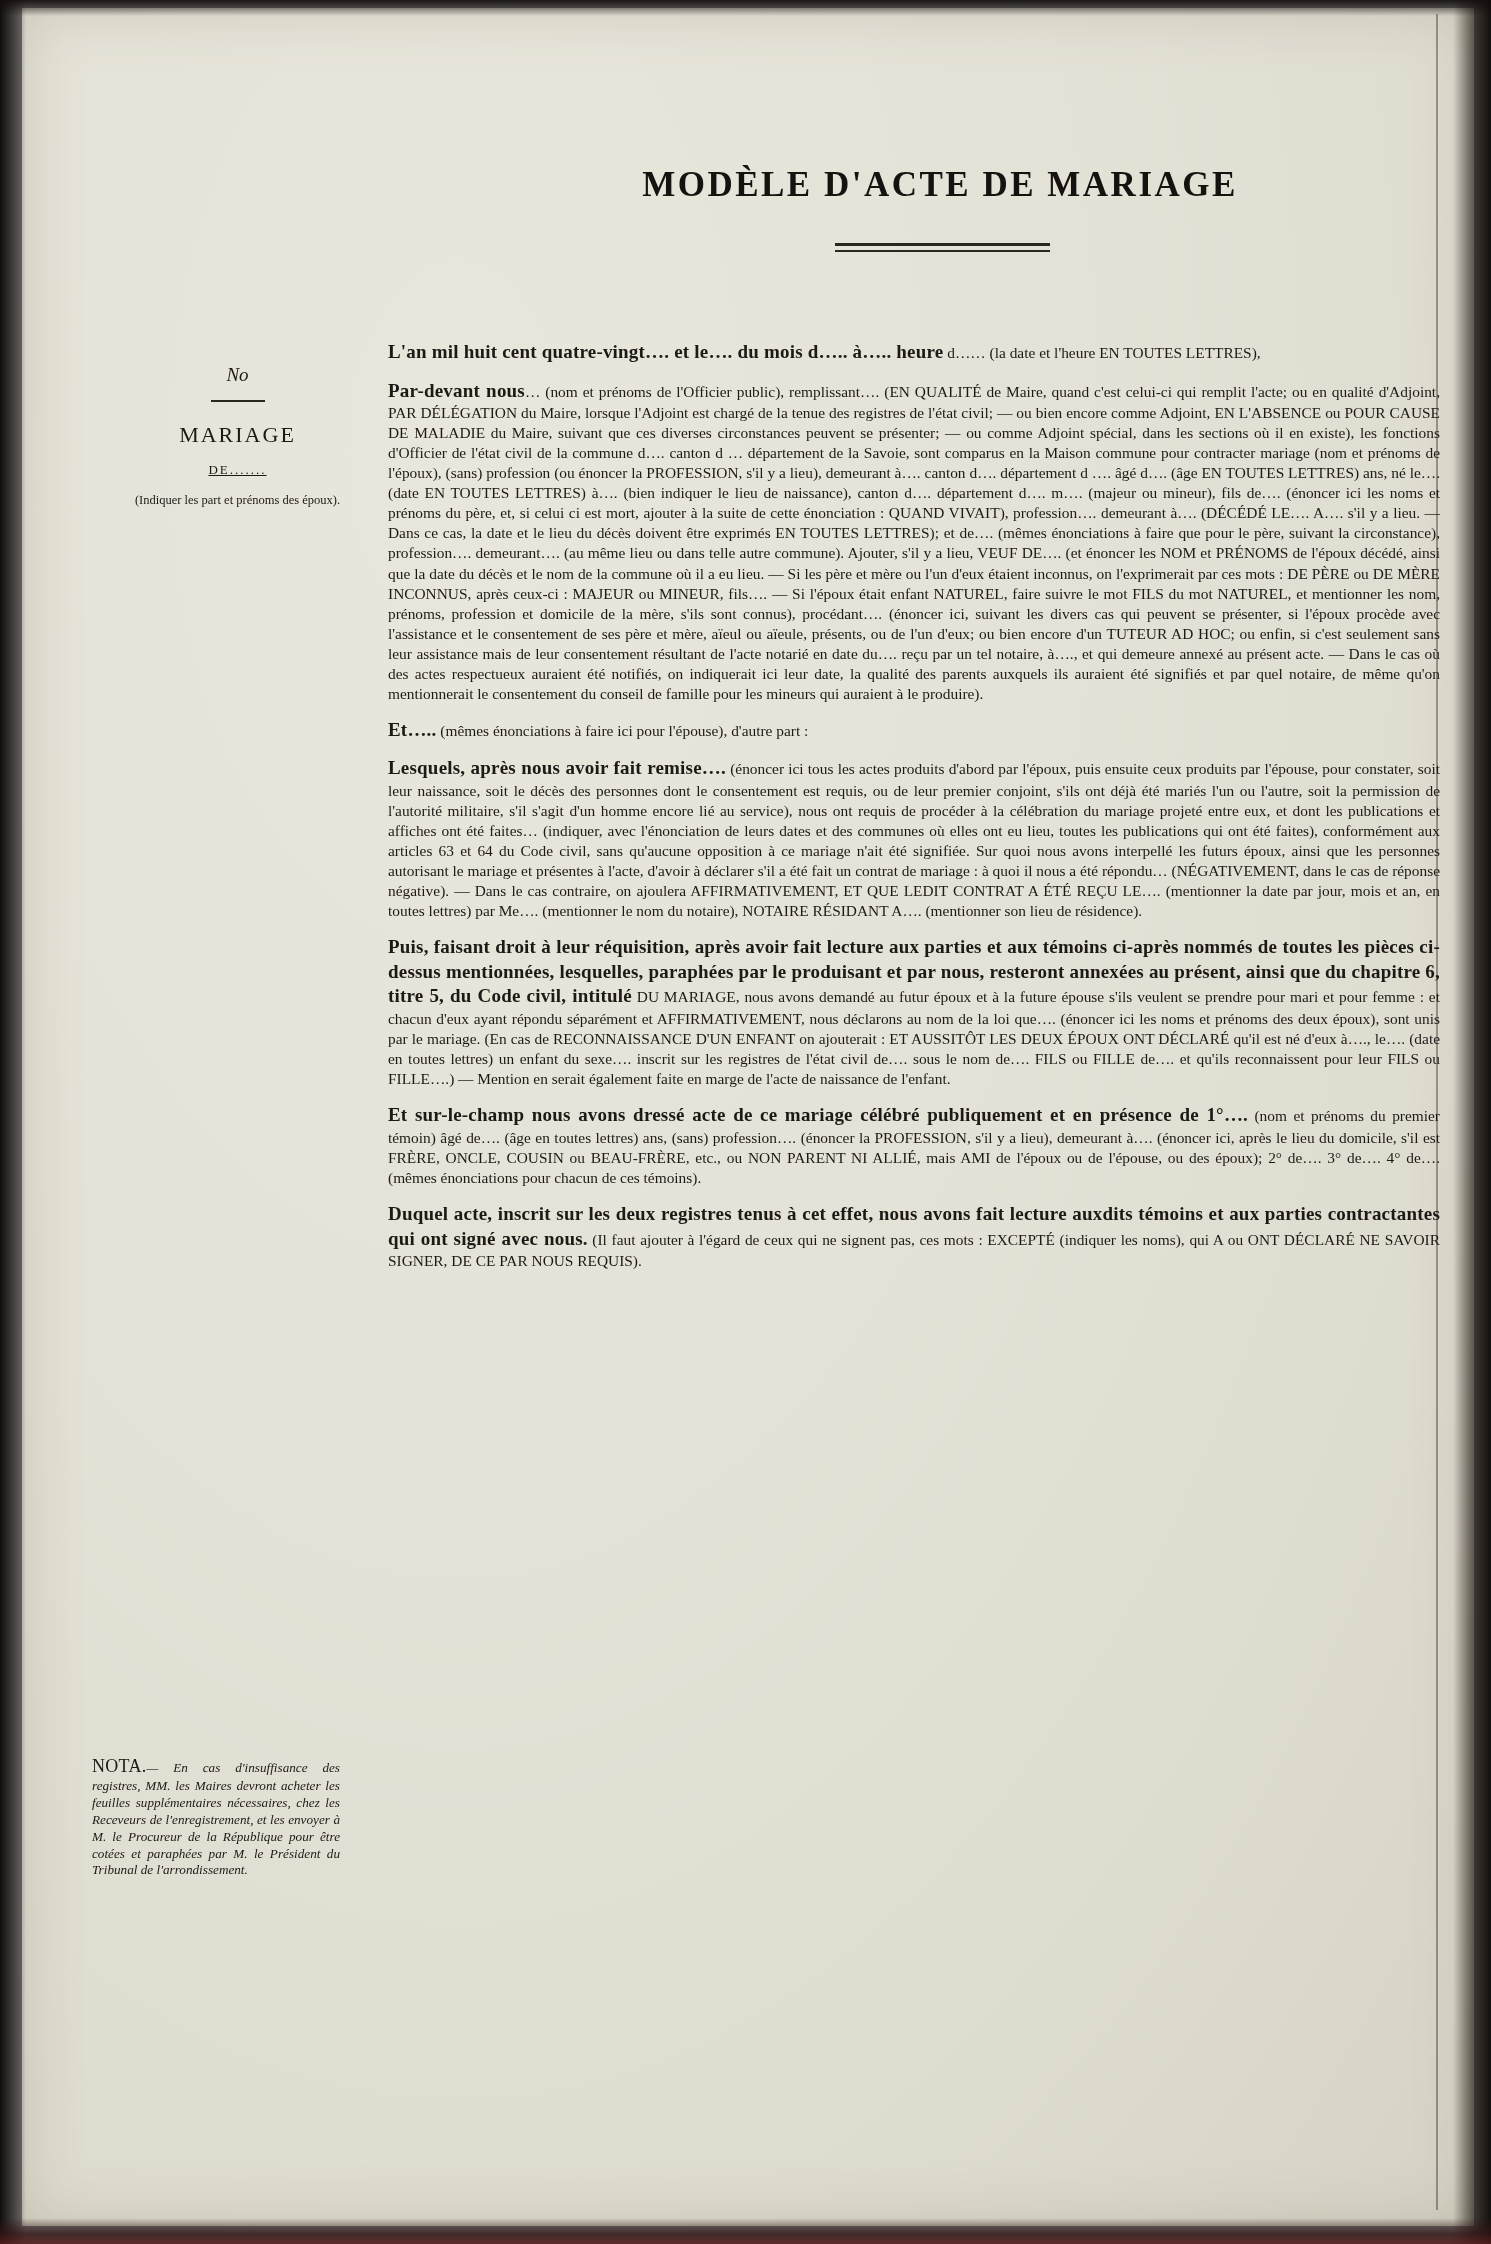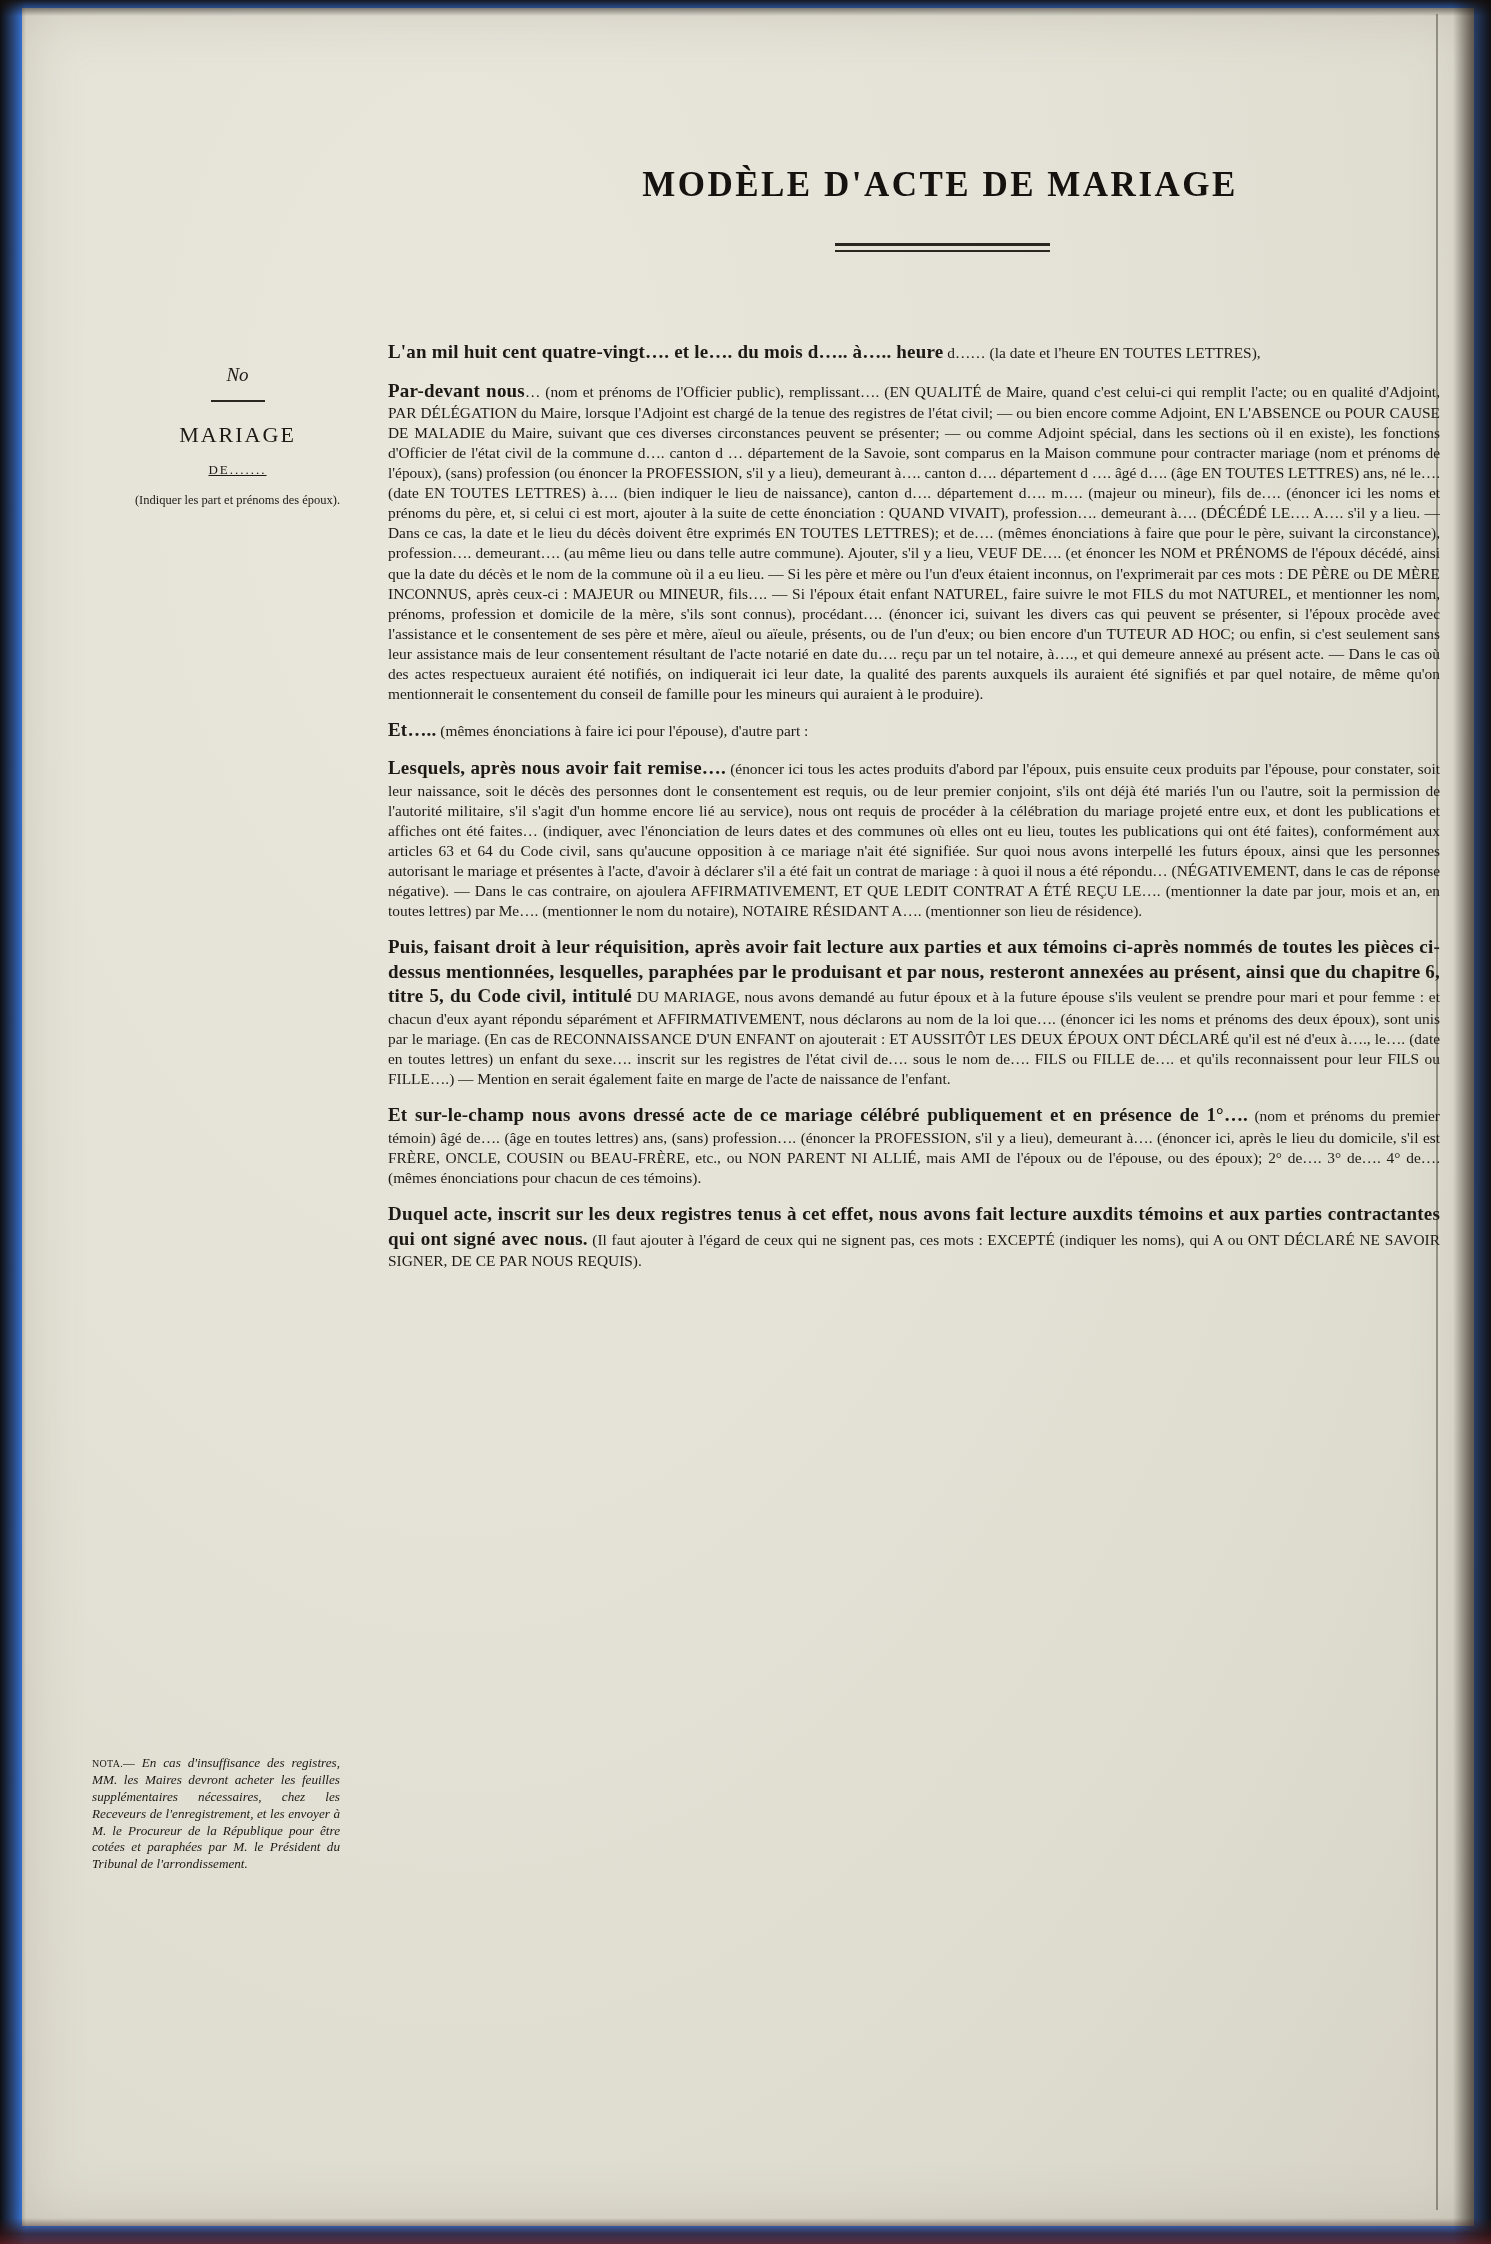--- a/index.html
+++ b/index.html
@@ -12,21 +12,21 @@
     height: 2244px;
     overflow: hidden;
     font-family: "Liberation Serif", serif;
   }
 
   
   #scan {
     position: relative;
     width: 1491px;
     height: 2244px;
-    background: #3b82f6;
+    background: #737373;
   }
   #paper {
     position: absolute;
     left: 22px;
     top: 8px;
     width: 1452px;
     height: 2218px;
     background:
       radial-gradient(ellipse at 30% 20%, #e9e6dc 0%, #e4e1d6 45%, #dedbcf 75%, #d6d3c6 100%);
     box-shadow: inset 0 0 60px rgba(120,110,90,0.25);
@@ -160,21 +160,21 @@
     font-size: 15.4px;
     line-height: 1.30;
     text-align: justify;
     color: #1d1a16;
   }
   .bold {
     font-weight: bold;
     font-size: 19px;
     letter-spacing: 0.2px;
   }
-  .sc { font-variant: small-caps; font-size: 10px; letter-spacing: 0.3px; }
+  .sc { font-variant: small-caps; font-size: 18px; letter-spacing: 0.3px; }
   .indent { text-indent: 42px; }
 
   
   .p-block { margin-bottom: 14px; }
 </style>
 </head>
 <body>
 
 <div id="scan">
   <div id="paper"></div>

